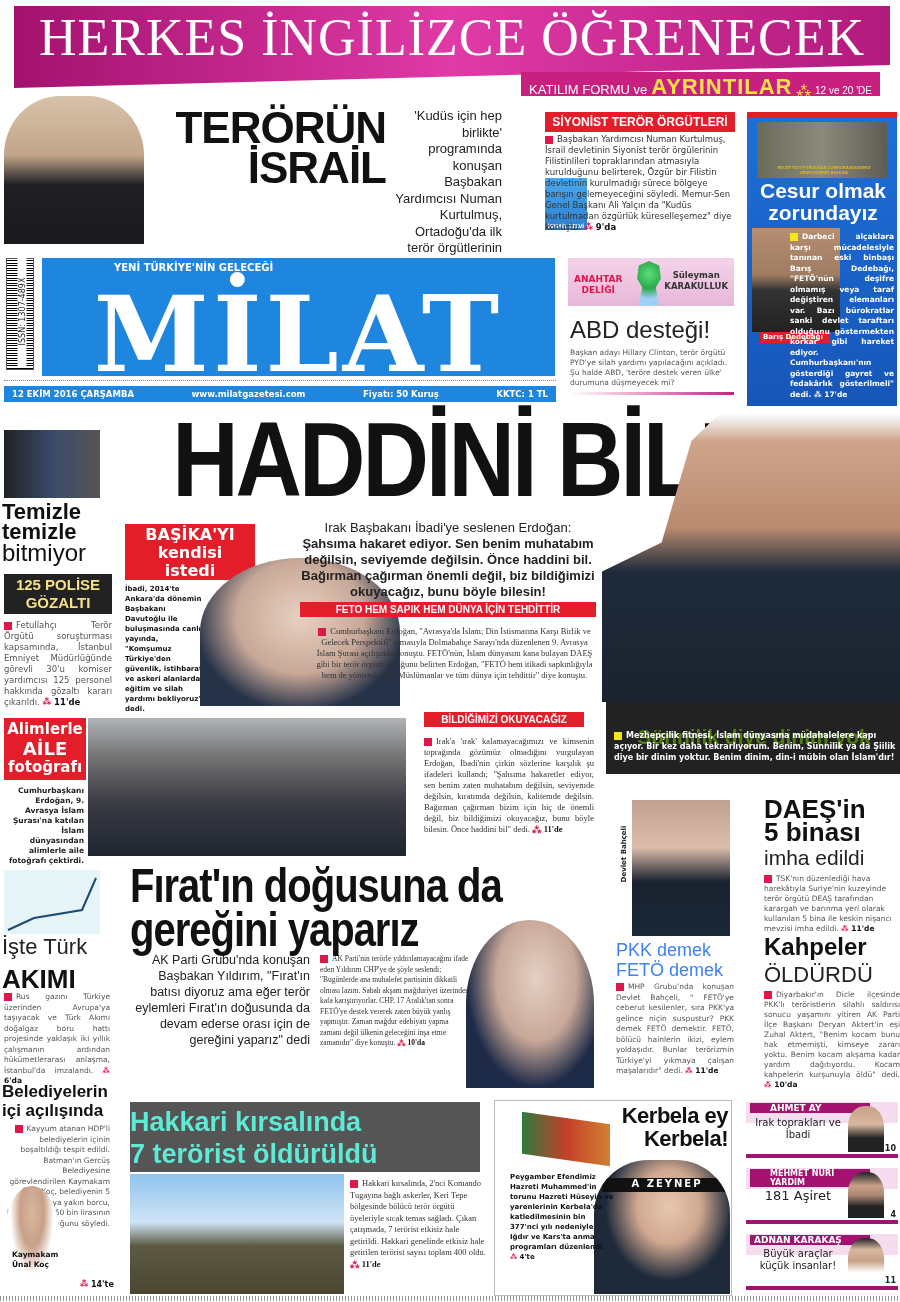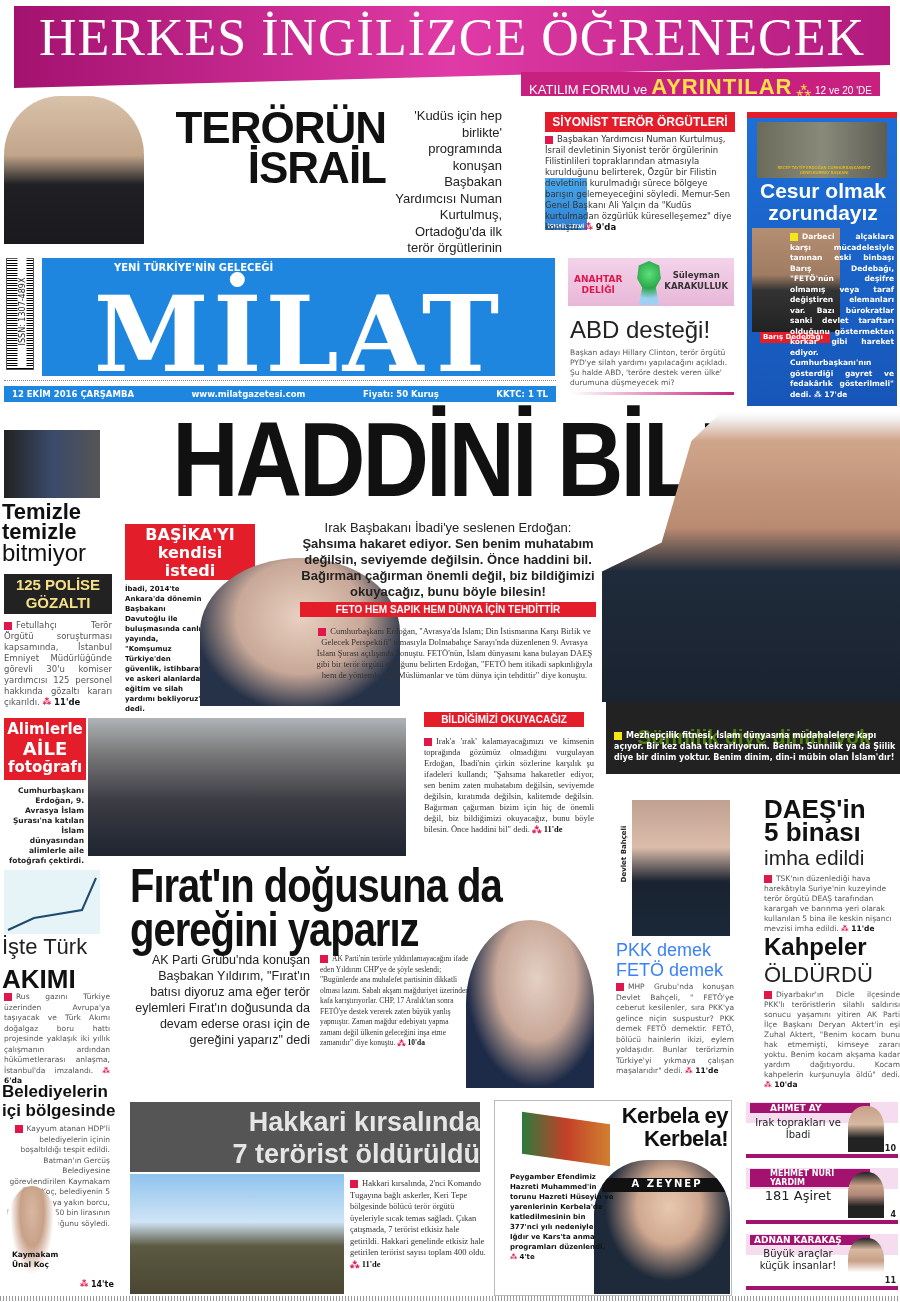--- a/index.html
+++ b/index.html
@@ -187,33 +187,33 @@
 </div>
 <div class="abs sans" style="left:130px;top:952px;width:180px;font-size:12.5px;line-height:16px;text-align:right;color:#222">AK Parti Grubu'nda konuşan Başbakan Yıldırım, "Fırat'ın batısı diyoruz ama eğer terör eylemleri Fırat'ın doğusunda da devam ederse orası için de gereğini yaparız" dedi</div>
 <div class="abs serif" style="left:320px;top:954px;width:150px;font-size:7.5px;line-height:10.5px;color:#333">
   <span class="bull"></span><span>AK Parti'nin terörle yıldırılamayacağını ifade eden Yıldırım CHP'ye de şöyle seslendi; "Bugünlerde ana muhalefet partisinin dikkatli olması lazım. Sabah akşam mağduriyet üzerinden kafa karıştırıyorlar. CHP, 17 Aralık'tan sonra FETÖ'ye destek vererek zaten büyük yanlış yapmıştır. Zaman mağdur edebiyatı yapma zamanı değil ülkenin geleceğini inşa etme zamanıdır" diye konuştu.</span>
   <span class="ref">⁂ <b>10'da</b></span>
 </div>
 <div class="abs photo" style="left:466px;top:920px;width:128px;height:168px;border-radius:50% 50% 0 0;background:radial-gradient(ellipse at 55% 35%,#e4d0c4 0,#c8a898 40%,#1e2b48 70%)"></div>
 
 <div class="abs hl" style="left:2px;top:1082px;width:120px;font-size:17px;line-height:19px">
   <div>Belediyelerin</div>
-    <div>içi bölgesinde</div>
+    <div>içi açılışında</div>
 </div>
 <div class="abs" style="left:4px;top:1124px;width:106px;font-size:7.5px;line-height:10.5px;color:#555;text-align:right">
   <span class="bull"></span><span>Kayyum atanan HDP'li belediyelerin içinin boşaltıldığı tespit edildi. Batman'ın Gercüş Belediyesine görevlendirilen Kaymakam Ünal Koç, belediyenin 5 milyon liraya yakın borcu, bankada ise 50 bin lirasının bulunduğunu söyledi.</span>
 </div>
 <div class="abs photo" style="left:4px;top:1186px;width:56px;height:106px;border-radius:50% 50% 0 0;background:radial-gradient(ellipse at 50% 25%,#d8b8a0 0,#c8a088 30%,#fff 55%)"></div>
 <div class="abs" style="left:12px;top:1250px;font-size:7.5px;font-weight:bold;line-height:10px;color:#111">
   <div>Kaymakam</div>
     <div>Ünal Koç</div>
 </div>
 <div class="abs ref" style="left:80px;top:1280px;font-size:8px">⁂ <b>14'te</b></div>
 
-<div class="abs hl" style="left:130px;top:1102px;width:350px;height:70px;background:#555;color:#e5e5e5;font-size:27px;text-align:right;line-height:32px;padding-top:4px">
+<div class="abs hl" style="left:130px;top:1102px;width:350px;height:70px;background:#555;color:#5eead4;font-size:27px;text-align:left;line-height:32px;padding-top:4px">
   <div>Hakkari kırsalında</div>
     <div>7 terörist öldürüldü</div>
 </div>
 <div class="abs photo" style="left:130px;top:1174px;width:214px;height:120px;background:linear-gradient(180deg,#8fc4ee 0,#cfe4f6 40%,#5c5a42 60%,#4a4632 100%)"></div>
 <div class="abs serif" style="left:350px;top:1178px;width:138px;font-size:8.5px;line-height:11.5px;color:#333">
   <span class="bull"></span><span>Hakkari kırsalında, 2'nci Komando Tugayına bağlı askerler, Keri Tepe bölgesinde bölücü terör örgütü üyeleriyle sıcak temas sağladı. Çıkan çatışmada, 7 terörist etkisiz hale getirildi. Hakkari genelinde etkisiz hale getirilen terörist sayısı toplam 400 oldu.</span>
   <span class="ref">⁂ <b>11'de</b></span>
 </div>
 
 <div class="abs" style="left:494px;top:1100px;width:238px;height:196px;border:1px solid #bbb"></div>

